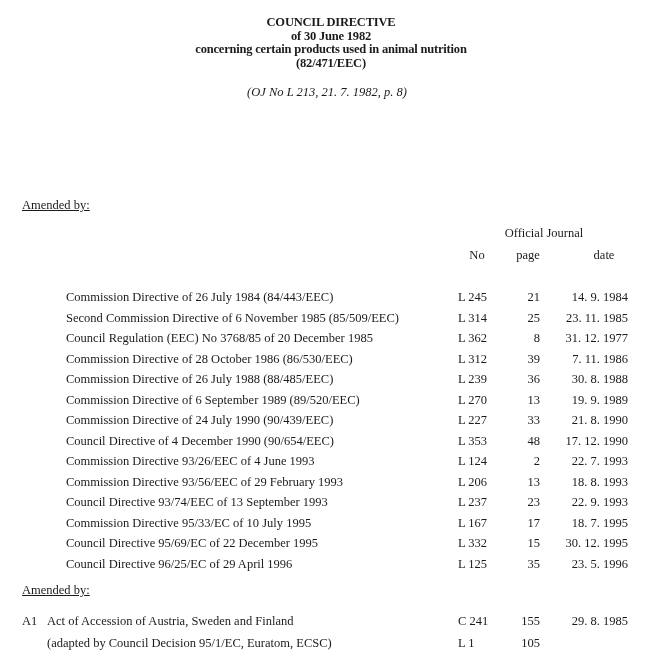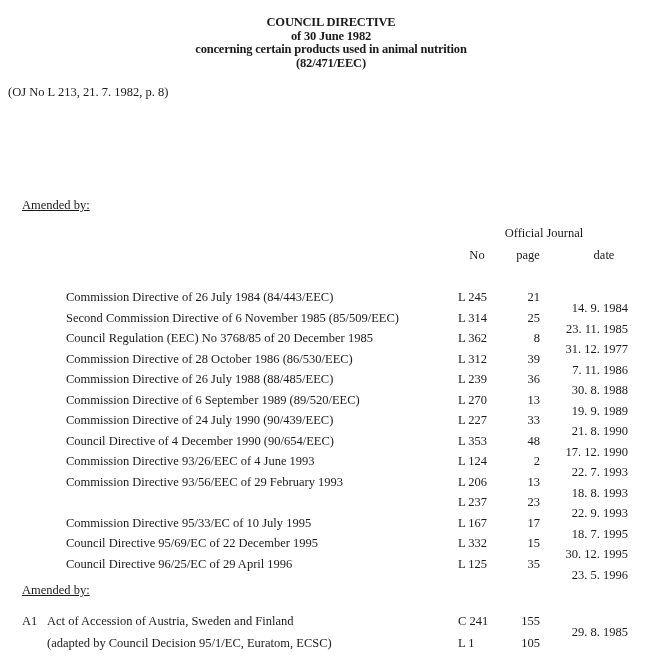--- a/index.html
+++ b/index.html
@@ -20,21 +20,23 @@
   .title-block {
     position: absolute; top: 16px; left: 8px; right: 0;
     text-align: center;
     font-weight: bold;
     line-height: 13.6px;
     letter-spacing: -0.2px;
   }
   .title-block div { white-space: nowrap; }
   .oj-ref {
     position: absolute; top: 85px; left: 8px; right: 8px;
-    white-space: nowrap;
+    text-align: center;
+    white-space: nowrap;
+    font-style: italic;
   }
   .section-label {
     position: absolute; left: 22px;
     text-decoration: underline;
     white-space: nowrap;
   }
   #amended-1 { top: 198px; }
   #amended-2 { top: 583px; }
   .oj-group-header {
     position: absolute; top: 226px; left: 544px;
@@ -56,21 +58,21 @@
     position: absolute; top: 610px; left: 22px; width: 606px;
   }
   .row { position: relative; height: 20.5px; line-height: 20.5px; }
   .rows-acc .row { height: 22px; line-height: 22px; }
   .row span { position: absolute; top: 0; white-space: nowrap; }
   .c-label { left: 0; }
   .c-desc  { left: 0; margin-left: 44px; }
   .c-desc-indent { left: 25px; }
   .c-no    { left: 436px; }
   .c-page  { left: 456px; width: 62px; text-align: right; }
-  .c-date  { left: 518px; width: 88px; text-align: right; margin-top: 11px; }
+  .c-date  { left: 518px; width: 88px; text-align: right; }
 </style>
 </head>
 <body>
 
 <div class="page">
 
   <div class="title-block">
     <div>COUNCIL DIRECTIVE</div>
     <div>of 30 June 1982</div>
     <div>concerning certain products used in animal nutrition</div>
@@ -151,20 +153,21 @@
   </div>
 
   <div class="row">
     <span class="c-desc">Commission Directive 93/56/EEC of 29 February 1993</span>
     <span class="c-no">L 206</span>
     <span class="c-page">13</span>
     <span class="c-date">18. 8. 1993</span>
   </div>
 
   <div class="row">
+    <span class="c-desc">Council Directive 93/74/EEC of 13 September 1993</span>
     <span class="c-no">L 237</span>
     <span class="c-page">23</span>
     <span class="c-date">22. 9. 1993</span>
   </div>
 
   <div class="row">
     <span class="c-desc">Commission Directive 95/33/EC of 10 July 1995</span>
     <span class="c-no">L 167</span>
     <span class="c-page">17</span>
     <span class="c-date">18. 7. 1995</span>

